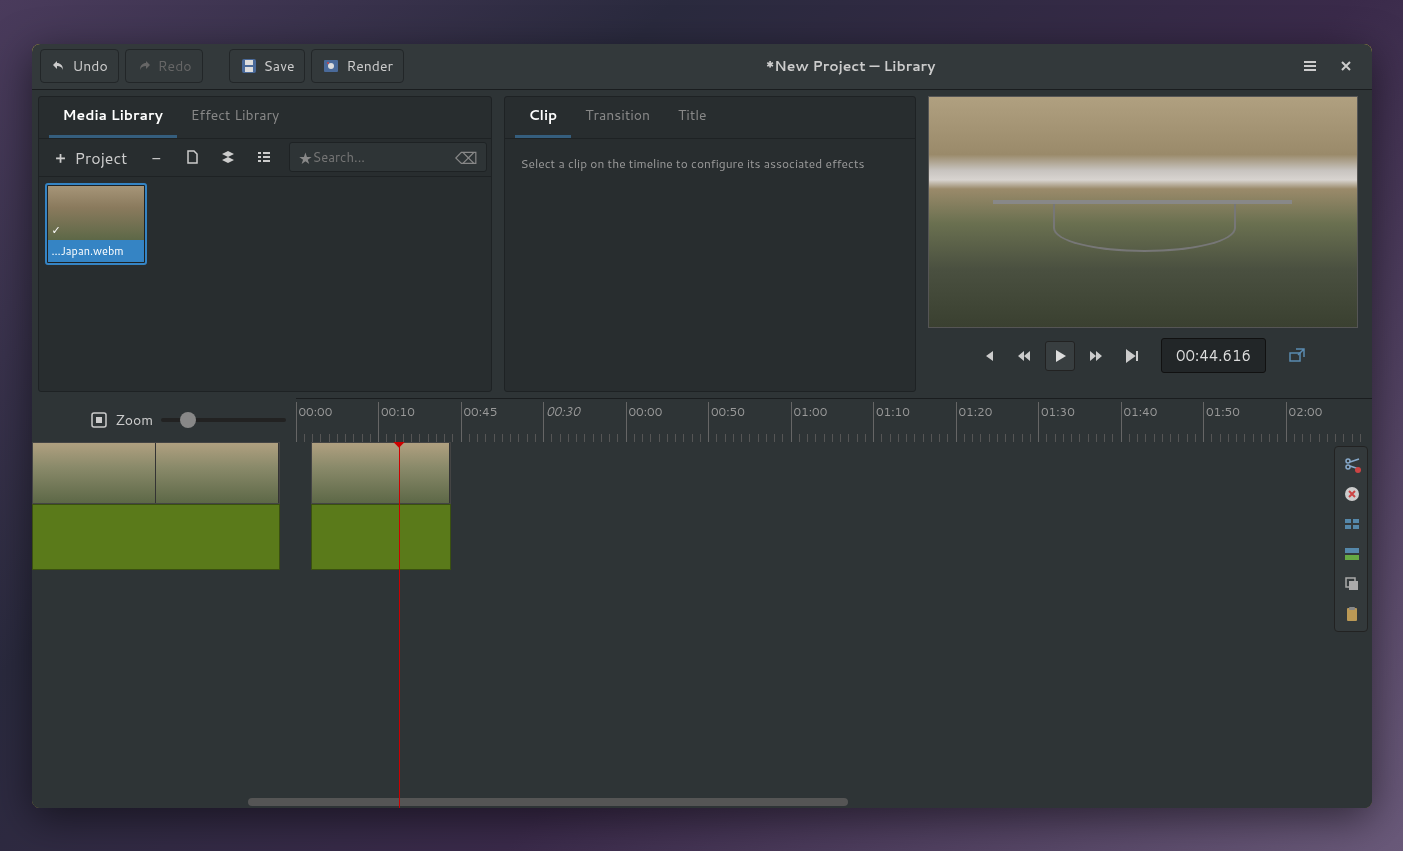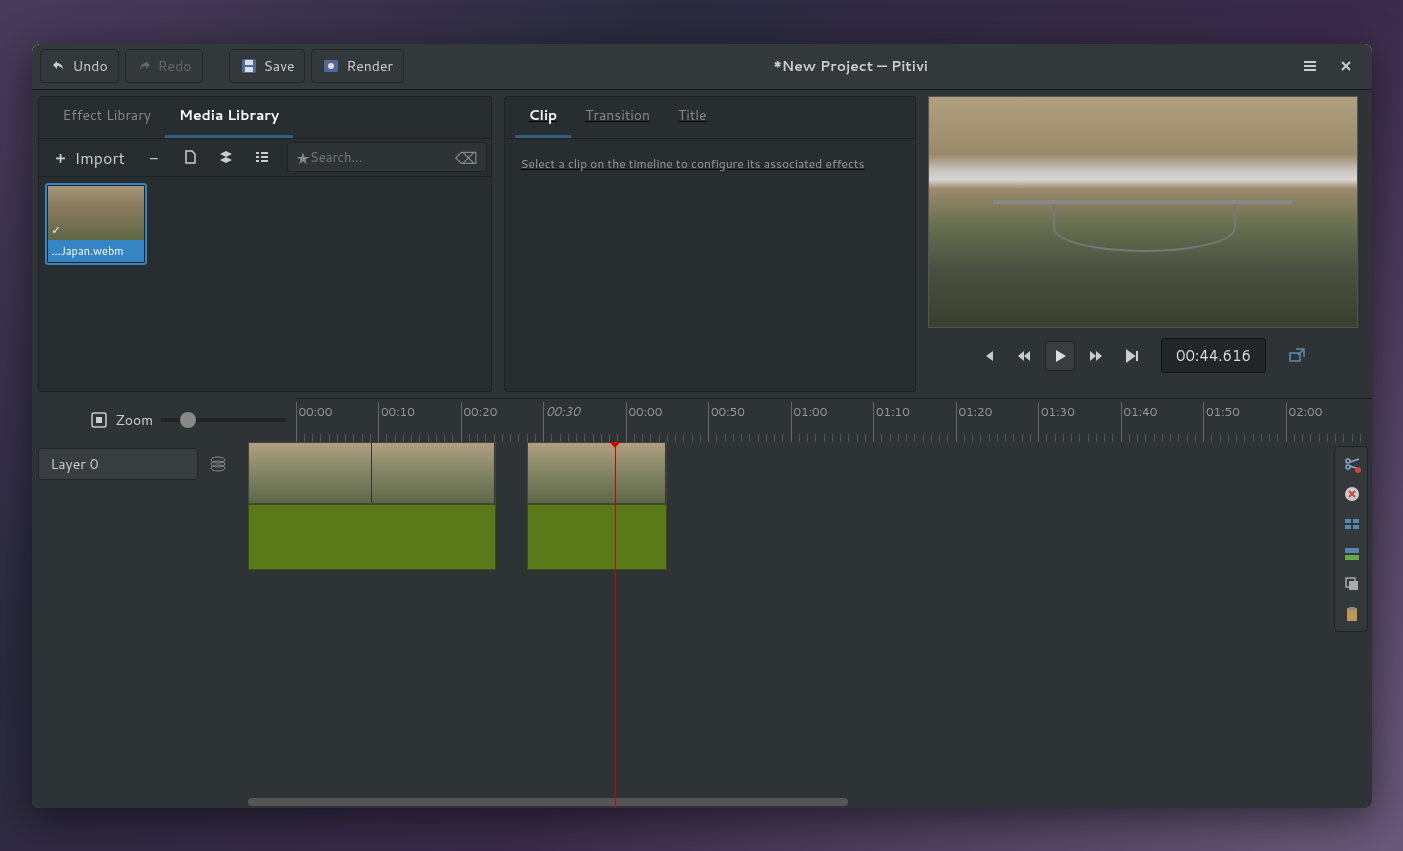--- a/index.html
+++ b/index.html
@@ -6,21 +6,21 @@
 body { width:1403px; height:851px; background:linear-gradient(135deg,#4a3b5c 0%,#2a2a3e 30%,#3a2a4a 60%,#6a5a7a 100%); display:flex; align-items:center; justify-content:center; }
 .window { width:1340px; height:764px; background:#fde047; border-radius:8px; overflow:hidden; display:flex; flex-direction:column; box-shadow:0 10px 40px rgba(0,0,0,0.5); }
 .titlebar { height:46px; background:#33393b; display:flex; align-items:center; padding:0 8px; border-bottom:1px solid #1a1d1f; }
 .tb-btn { height:34px; background:#33393b; border:1px solid #222628; border-radius:4px; display:flex; align-items:center; padding:0 10px; margin-right:6px; color:#ccc; font-size:14px; cursor:pointer; gap:6px; }
 .tb-btn.disabled { color:#666;justify-content:center; }
 .title { flex:1; text-align:center; color:#ccc; font-size:14px; font-weight:600; }
 .win-btn { width:36px; height:34px; display:flex; align-items:center; justify-content:center; color:#ccc; border-radius:4px; cursor:pointer; }
 .upper { height:308px; display:flex; background:#2e3436; }
 .panel { margin:6px; background:#282d2f; border:1px solid #1e2224; border-radius:3px; display:flex; flex-direction:column; }
 .media-panel { width:454px; }
-.clip-panel { width:412px;text-decoration:underline; }
+.clip-panel { width:412px; }
 .preview-panel { width:430px; margin:6px; display:flex; flex-direction:column; }
 .tabs { height:42px; display:flex; align-items:flex-end; border-bottom:1px solid #1e2224; padding:0 10px; }
 .tab { padding:10px 14px; color:#888; font-size:14px; cursor:pointer; border-bottom:3px solid transparent; }
 .tab.active { color:#fff; border-bottom-color:#355e7e; font-weight:600; }
 .media-toolbar { height:38px; display:flex; align-items:center; padding:4px; gap:2px; border-bottom:1px solid #1e2224; }
 .mt-btn { width:34px; height:30px; display:flex; align-items:center; justify-content:center; color:#ccc; border-radius:3px; cursor:pointer; }
 .import-btn { width:auto; padding:0 10px; gap:6px; }
 .search-box { flex:1; height:30px; background:#2e3436; border:1px solid #1e2224; border-radius:3px; display:flex; align-items:center; padding:0 8px; margin-left:6px; }
 .search-box input { flex:1; background:none; border:none; color:#ccc; font-size:13px; outline:none; }
 .media-body { flex:1; padding:6px; display:flex; align-items:flex-start; }
@@ -90,43 +90,43 @@
       <span>Save</span>
     </div>
     <div class="tb-btn">
       <svg width="18" height="18" viewBox="0 0 18 18">
           <rect x="2" y="3" width="14" height="12" rx="1" fill="#4a6a9a"></rect>
           <circle cx="9" cy="9" r="3" fill="#ddd"></circle>
           <circle cx="6" cy="6" r="1" fill="#c44"></circle>
         </svg>
       <span>Render</span>
     </div>
-    <div class="title">*New Project — Pitivi</div>
+    <div class="title">*New Project — Library</div>
     <div class="win-btn">
       <svg width="16" height="16" viewBox="0 0 16 16">
           <path d="M2 4h12M2 8h12M2 12h12" stroke="#ccc" stroke-width="2"></path>
         </svg>
     </div>
     <div class="win-btn">
       <svg width="14" height="14" viewBox="0 0 14 14">
           <path d="M3 3l8 8M11 3l-8 8" stroke="#ccc" stroke-width="2"></path>
         </svg>
     </div>
   </div>
 
   <div class="upper">
     <div class="panel media-panel">
       <div class="tabs">
+        <div class="tab active">Media Library</div>
         <div class="tab">Effect Library</div>
-        <div class="tab active">Media Library</div>
       </div>
       <div class="media-toolbar">
         <div class="mt-btn import-btn">
           <span style="font-weight:bold">＋</span>
-          <span>Import</span>
+          <span>Project</span>
         </div>
         <div class="mt-btn">
             <span>−</span>
           </div>
         <div class="mt-btn">
           <svg width="16" height="16" viewBox="0 0 16 16">
               <path d="M4 2h6l3 3v9H4V2z" fill="none" stroke="#ccc" stroke-width="1.5"></path>
             </svg>
         </div>
         <div class="mt-btn">
@@ -232,21 +232,21 @@
           <div class="tick-minor" style="left: 90.75px;"></div>
           <div class="tick-minor" style="left: 99px;"></div>
           <div class="tick-minor" style="left: 107.25px;"></div>
           <div class="tick-minor" style="left: 115.5px;"></div>
           <div class="tick-minor" style="left: 123.75px;"></div>
           <div class="tick-minor" style="left: 132px;"></div>
           <div class="tick-minor" style="left: 140.25px;"></div>
           <div class="tick-minor" style="left: 148.5px;"></div>
           <div class="tick-minor" style="left: 156.75px;"></div>
           <div class="tick-major" style="left: 165px;"></div>
-          <div class="tick-label" style="left: 168px;">00:20</div>
+          <div class="tick-label" style="left: 168px;">00:45</div>
           <div class="tick-minor" style="left: 173.25px;"></div>
           <div class="tick-minor" style="left: 181.5px;"></div>
           <div class="tick-minor" style="left: 189.75px;"></div>
           <div class="tick-minor" style="left: 198px;"></div>
           <div class="tick-minor" style="left: 206.25px;"></div>
           <div class="tick-minor" style="left: 214.5px;"></div>
           <div class="tick-minor" style="left: 222.75px;"></div>
           <div class="tick-minor" style="left: 231px;"></div>
           <div class="tick-minor" style="left: 239.25px;"></div>
           <div class="tick-major" style="left: 247.5px;"></div>
@@ -355,30 +355,20 @@
           <div class="tick-minor" style="left: 1014.75px;"></div>
           <div class="tick-minor" style="left: 1023px;"></div>
           <div class="tick-minor" style="left: 1031.25px;"></div>
           <div class="tick-minor" style="left: 1039.5px;"></div>
           <div class="tick-minor" style="left: 1047.75px;"></div>
           <div class="tick-minor" style="left: 1056px;"></div>
           <div class="tick-minor" style="left: 1064.25px;"></div>
         </div>
     </div>
     <div class="tracks-row">
-      <div class="layers-col">
-        <div style="display:flex;align-items:center;gap:10px">
-          <div class="layer-btn">Layer 0</div>
-          <svg width="20" height="20">
-              <ellipse cx="10" cy="6" rx="7" ry="3" fill="none" stroke="#888"></ellipse>
-              <ellipse cx="10" cy="10" rx="7" ry="3" fill="none" stroke="#888"></ellipse>
-              <ellipse cx="10" cy="14" rx="7" ry="3" fill="none" stroke="#888"></ellipse>
-            </svg>
-        </div>
-      </div>
       <div class="tracks" id="tracks">
         <div class="playhead" id="playhead" style="left: 367px;"></div>
       <div class="clip-block" style="left: 0px; width: 248px;">
             <div class="clip-vid">
               <div class="vthumb"></div>
               <div class="vthumb"></div>
             </div>
             <div class="clip-aud"></div>
           </div>
           <div class="clip-block" style="left: 279px; width: 140px;">

